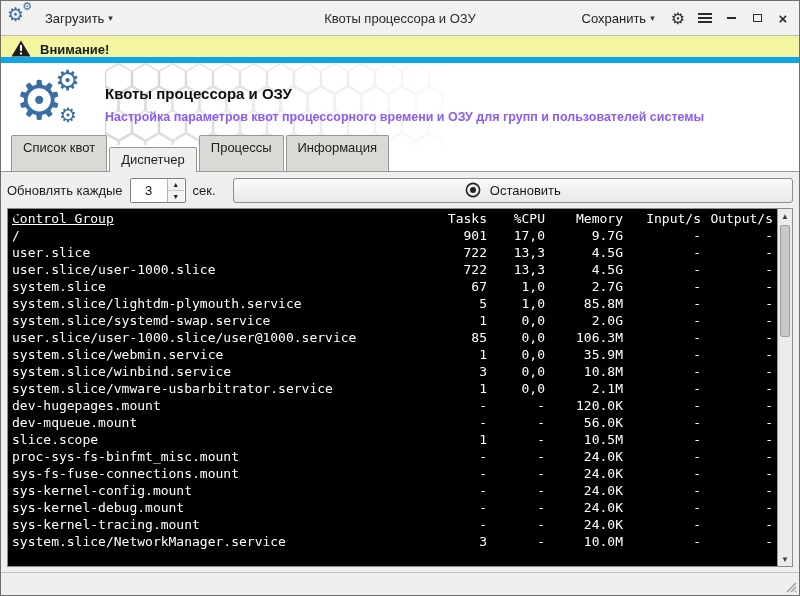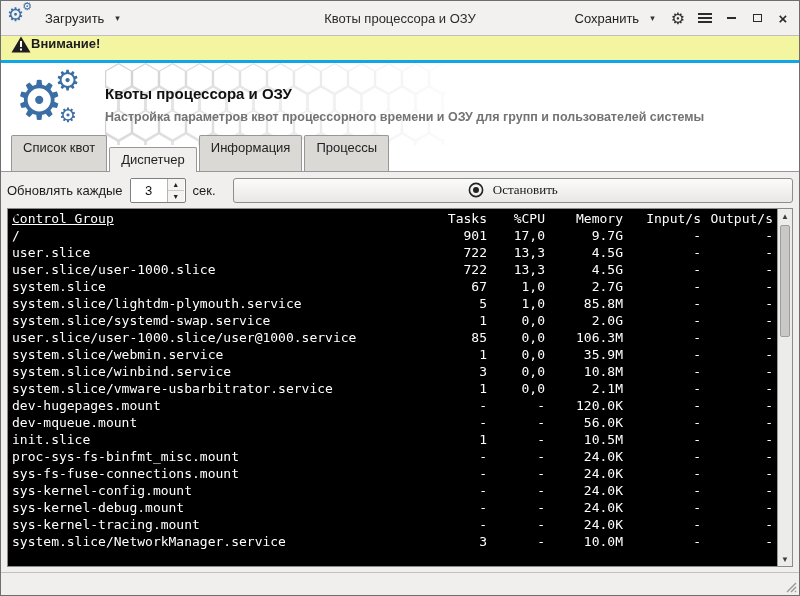--- a/index.html
+++ b/index.html
@@ -23,59 +23,59 @@
     padding: 0 8px; position: relative;
   }
   .tb-left, .tb-right { display: flex; align-items: center; gap: 10px; z-index: 1; }
   .tb-right { margin-left: auto; }
   .tb-title {
     position: absolute; left: 0; right: 0; text-align: center;
     font-size: 13px; color: #2b2b2b; pointer-events: none;
   }
   .flatbtn {
     background: transparent; border: none; font-family: inherit;
-    font-size: 13px; color: #222; display: flex; align-items: center; gap: 11px;
+    font-size: 13px; color: #222; display: flex; align-items: center; gap: 4px;
     cursor: default; padding: 3px 4px;
   }
   .caret { font-size: 9px; color: #333; }
   .app-gears { position: relative; width: 22px; height: 22px; }
   .app-gears .g1 { position: absolute; left: -2px; top: -4px; font-size: 19px; color: #3a6ea5; }
   .app-gears .g2 { position: absolute; right: -1px; top: -7px; font-size: 11px; color: #3a6ea5; }
   .gearbtn { font-size: 16px; color: #2f2f2f; background: none; border: none; padding: 2px; }
   .hamburger { width: 14px; height: 10px; border-top: 2px solid #2b2b2b; border-bottom: 2px solid #2b2b2b; position: relative; }
   .hamburger::after { content: ""; position: absolute; left: 0; right: 0; top: 2px; height: 2px; background: #2b2b2b; }
   .winbtn { background: none; border: none; width: 16px; height: 16px; display: flex; align-items: center; justify-content: center; padding: 0; }
   .min-glyph { width: 9px; height: 2px; background: #2b2b2b; display: block; }
   .max-glyph { width: 9px; height: 8px; border: 1.5px solid #2b2b2b; display: block; }
   .close-glyph { font-size: 15px; line-height: 1; color: #2b2b2b; font-weight: bold; }
 
   
   .warnbar {
     height: 27px; flex: 0 0 27px;
     background: #f4f5a1;
-    border-bottom: 3px solid #0ea5e9;
-    display: flex; align-items: flex-start; padding: 0 10px;
+    border-bottom: 6px solid #0ea5e9;
+    display: flex; align-items: flex-end; gap: 9px; padding: 0 10px;
   }
   .warn-text { font-size: 13px; font-weight: bold; color: #1c1c1c; }
 
   
   .pagehead {
     height: 82px; flex: 0 0 82px;
     background: #ffffff; position: relative;
     display: flex; align-items: center; gap: 22px; padding: 4px 14px;
     overflow: hidden;
   }
   .hexbg { position: absolute; left: 104px; top: 0; z-index: 0; opacity: .85; }
   .bigicon { position: relative; width: 68px; height: 66px; flex: 0 0 68px; z-index: 1; }
   .bigicon .g1 { position: absolute; left: 0; top: 2px; font-size: 54px; line-height: 1; color: #3a6ea5; }
   .bigicon .g2 { position: absolute; left: 40px; top: -4px; font-size: 28px; line-height: 1; color: #3a6ea5; }
   .bigicon .g3 { position: absolute; left: 44px; top: 34px; font-size: 20px; line-height: 1; color: #3a6ea5; }
   .headtext { position: relative; z-index: 1; }
   .headtext h1 { font-size: 15px; font-weight: bold; color: #111; margin-bottom: 8px; }
-  .headtext p { font-size: 12.5px; font-weight: 600; color: #737373; }
+  .headtext p { font-size: 12.5px; font-weight: 600; color: #8b5cf6; }
 
   
   .tabbar {
     flex: 0 0 27px; height: 27px;
     display: flex; align-items: flex-end; gap: 2px;
     padding: 0 0 0 10px; background: #ffffff;
     border-bottom: 1px solid #979797;
   }
   .tab {
     font-size: 13px; color: #222;
@@ -91,21 +91,21 @@
   .spin { display: flex; height: 25px; border: 1px solid #7f7f7f; background: #ffffff; width: 56px; border-radius: 2px; overflow: hidden; }
   .spin input { width: 36px; border: none; outline: none; text-align: center; font-family: inherit; font-size: 13px; color: #111; }
   .spin-arrows { display: flex; flex-direction: column; border-left: 1px solid #b5b5b5; width: 17px; }
   .spin-arrows button { flex: 1; background: #f4f3f2; border: none; font-size: 7px; line-height: 1; color: #222; padding: 0; }
   .spin-arrows button:first-child { border-bottom: 1px solid #c9c9c9; }
   .stopbtn {
     flex: 1; height: 25px; margin-left: 10px;
     background: linear-gradient(#fbfbfa, #e9e8e6);
     border: 1px solid #8d8d8d; border-radius: 3px;
     display: flex; align-items: center; justify-content: center; gap: 9px;
-    font-family: Liberation Serif, serif; font-size: 13px; color: #161616;
+    font-family: Liberation Sans, sans-serif; font-size: 13px; color: #161616;
   }
 
   
   .termframe { flex: 1; border: 1px solid #8a8a8a; display: flex; overflow: hidden; background: #000; }
   .terminal { flex: 1; background: #000000; color: #ffffff; padding: 1px 4px; overflow: hidden; border-radius: 24px; }
   table.cgt { width: 100%; border-collapse: collapse; table-layout: fixed;
     font-family: "DejaVu Sans Mono", monospace; font-size: 13px; }
   table.cgt th, table.cgt td { padding: 0; white-space: nowrap; overflow: hidden; font-weight: normal; line-height: 17px; }
   table.cgt .name { text-align: left; }
   table.cgt .num { text-align: right; }
@@ -190,22 +190,22 @@
     </span>
     <div class="headtext">
       <h1>Квоты процессора и ОЗУ</h1>
       <p>Настройка параметров квот процессорного времени и ОЗУ для групп и пользователей системы</p>
     </div>
   </div>
 
   <div class="tabbar">
     <div class="tab">Список квот</div>
     <div class="tab active">Диспетчер</div>
+    <div class="tab">Процессы</div>
     <div class="tab">Информация</div>
-    <div class="tab">Процессы</div>
   </div>
 
   <div class="content">
 
     <div class="controls">
       <span class="ctl-label">Обновлять каждые</span>
       <span class="spin">
         <input type="text" value="3" style="">
         <span class="spin-arrows">
           <button>▲</button>
@@ -334,21 +334,21 @@
               </tr>
               <tr>
                 <td class="name">dev-mqueue.mount</td>
                 <td class="num">-</td>
                 <td class="num">-</td>
                 <td class="num">56.0K</td>
                 <td class="num">-</td>
                 <td class="num">-</td>
               </tr>
               <tr>
-                <td class="name">init.slice</td>
+                <td class="name">slice.scope</td>
                 <td class="num">1</td>
                 <td class="num">-</td>
                 <td class="num">10.5M</td>
                 <td class="num">-</td>
                 <td class="num">-</td>
               </tr>
               <tr>
                 <td class="name">proc-sys-fs-binfmt_misc.mount</td>
                 <td class="num">-</td>
                 <td class="num">-</td>

